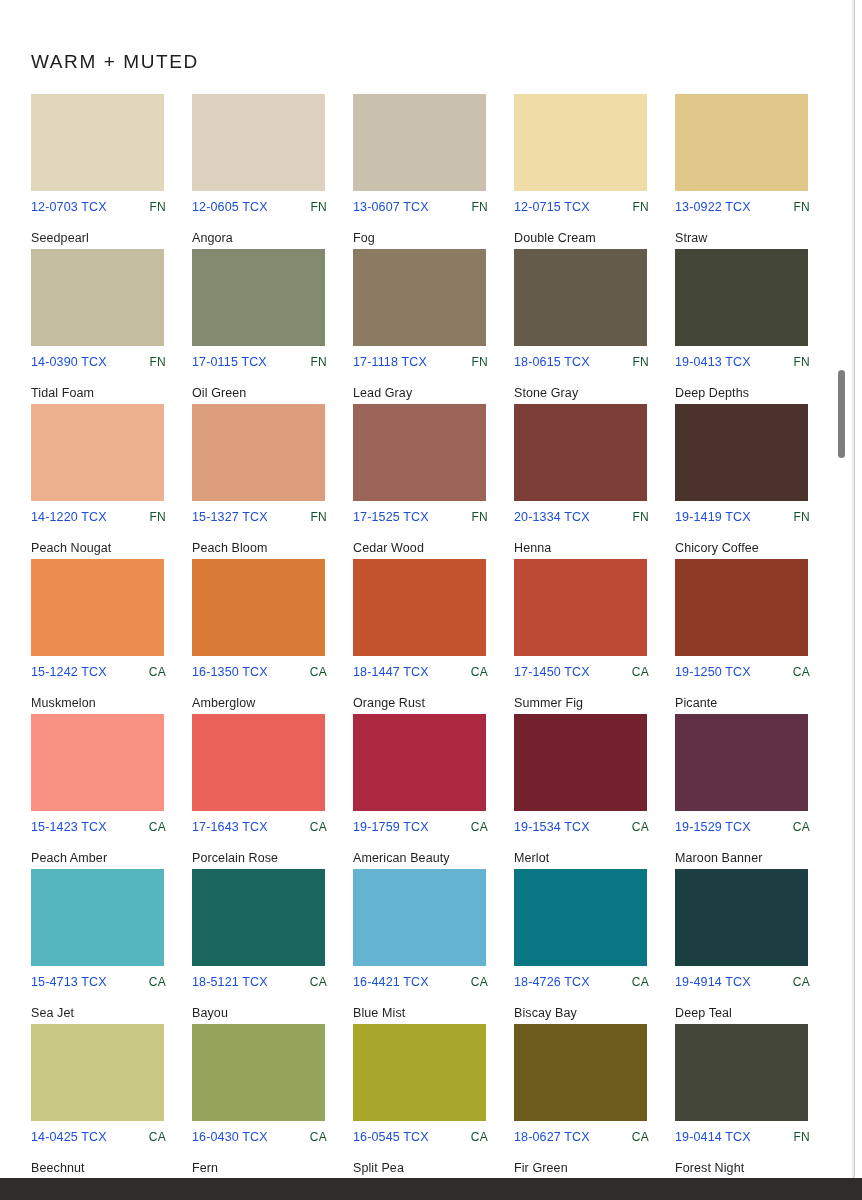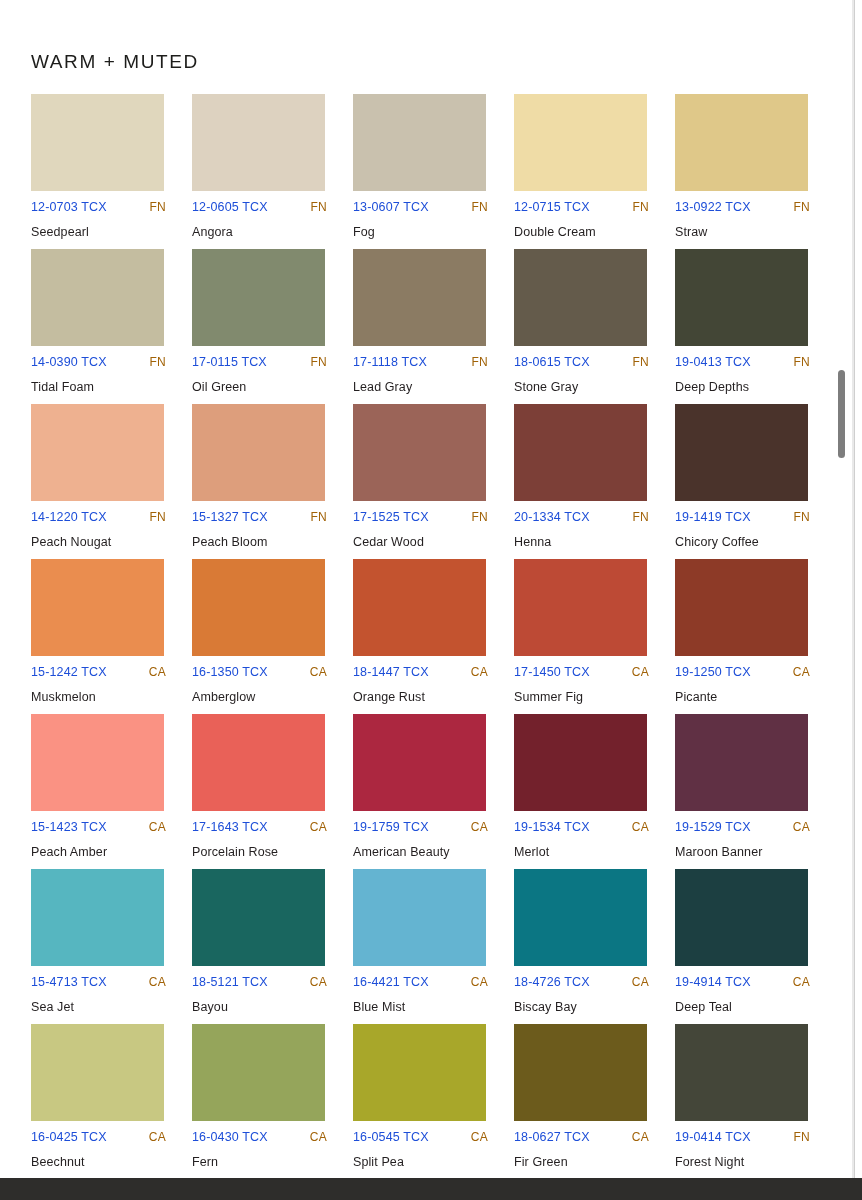--- a/index.html
+++ b/index.html
@@ -70,26 +70,26 @@
     line-height: 1;
   }
   .swatch-code {
     font-size: 12.5px;
     color: #1d4ed8;
     letter-spacing: 0.15px;
     white-space: nowrap;
   }
   .swatch-flag {
     font-size: 12px;
-    color: #a16207;
+    color: #14532d;
     letter-spacing: 0.3px;
     white-space: nowrap;
   }
   .swatch-name {
-    margin-top: 12px;
+    margin-top: 18px;
     font-size: 12.5px;
     color: #231f20;
     letter-spacing: 0.1px;
     white-space: nowrap;
     line-height: 1;
   }
   
   #scroll-track {
     position: absolute;
     right: 4px;
@@ -436,21 +436,21 @@
               <span class="swatch-code">19-4914 TCX</span>
               <span class="swatch-flag">CA</span>
             </div>
             <div class="swatch-name">Deep Teal</div>
           </div>
         </div>
         <div class="swatch-cell">
           <div class="swatch-chip" style="background: rgb(200, 200, 130);"></div>
           <div class="swatch-meta">
             <div class="swatch-code-row">
-              <span class="swatch-code">16-0425 TCX</span>
+              <span class="swatch-code">14-0425 TCX</span>
               <span class="swatch-flag">CA</span>
             </div>
             <div class="swatch-name">Beechnut</div>
           </div>
         </div>
         <div class="swatch-cell">
           <div class="swatch-chip" style="background: rgb(149, 165, 91);"></div>
           <div class="swatch-meta">
             <div class="swatch-code-row">
               <span class="swatch-code">16-0430 TCX</span>

